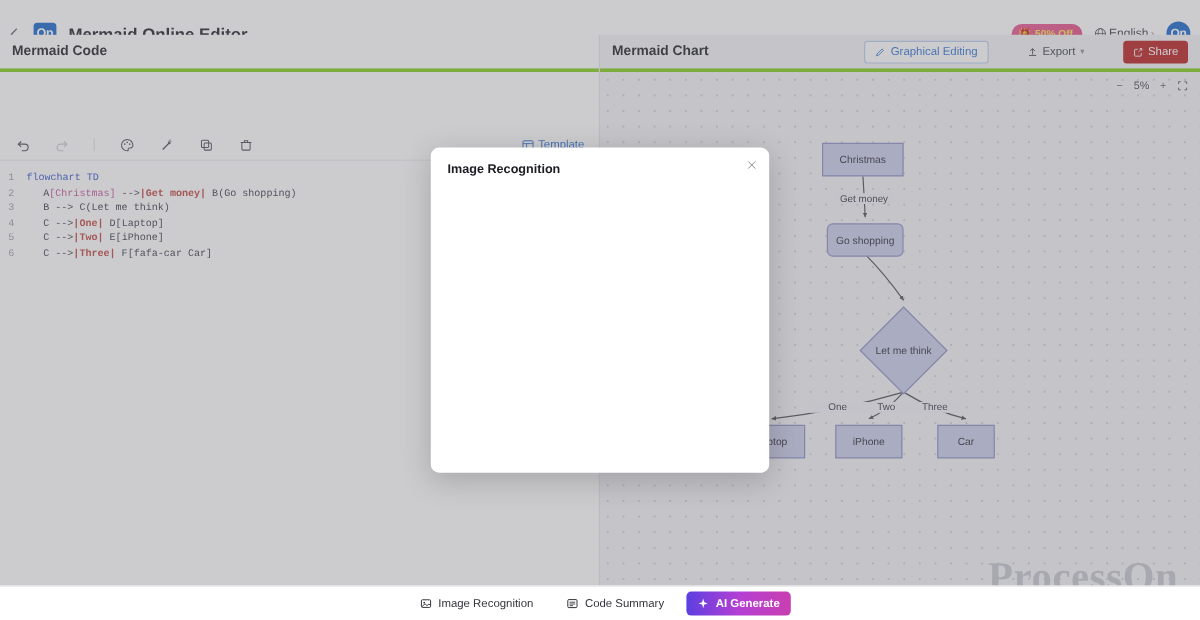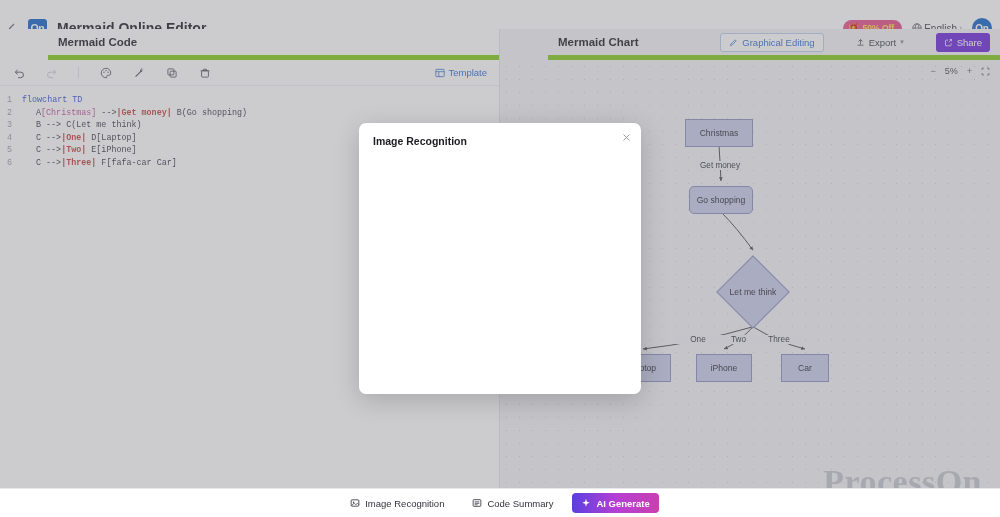--- a/index.html
+++ b/index.html
@@ -63,28 +63,28 @@
     letter-spacing: -0.3px;
   }
 
   
   .panes { position: absolute; top: 29px; left: 0; width: 1000px; height: 488px; display: flex; }
   .pane-left { width: 500px; height: 100%; background: #fff; border-right: 1px solid #e4e4e9; position: relative; }
   .pane-right { width: 500px; height: 100%; background: #f3f3f6; position: relative; }
 
   .pane-head {
     height: 31px; display: flex; align-items: center;
-    padding: 0 10px; border-bottom: 5px solid #84cc16; margin-left: 48px;
+    padding: 0 10px; border-bottom: 3px solid #84cc16;
   }
   .pane-title { font-size: 11.5px; font-weight: bold; color: #1c1c22; }
 
   
   .code-toolbar {
     height: 26px; display: flex; align-items: center; gap: 20px;
-    padding: 0 12px; border-bottom: 1px solid #ededf1;
+    padding: 0 12px; border-bottom: 1px solid #ededf1; margin-top: 48px;
   }
   .tb-icon {
     width: 13px; height: 13px; color: #4a4a55;
     display: flex; align-items: center; justify-content: center; cursor: pointer;
   }
   .tb-icon.disabled { color: #c8c8d0; cursor: default; }
   .tb-sep { width: 1px; height: 11px; background: #e0e0e6; }
   .template-link {
     margin-left: auto; display: flex; align-items: center; gap: 3px;
     font-size: 9.5px; color: #2f6fd0; cursor: pointer;
@@ -101,21 +101,21 @@
 
   
   .pane-head-right { margin-left: auto; display: flex; align-items: flex-start; gap: 24px; }
   .btn {
     display: flex; align-items: center; gap: 4px;
     height: 19px; padding: 0 8px; border-radius: 3px;
     font-size: 9.5px; cursor: pointer; white-space: nowrap;
   }
   .btn-outline { border: 1px solid #b9cdeb; color: #2f6fd0; background: #fff; }
   .btn-plain { color: #3a3a46; background: transparent; }
-  .btn-primary { background: #6d28d9; color: #fff; }
+  .btn-primary { background: #b91c1c; color: #fff; }
 
   
   .canvas {
     position: absolute; top: 31px; left: 0; right: 0; bottom: 0;
     background-color: #f3f3f6;
     background-image: radial-gradient(#cfcfd8 0.7px, transparent 0.7px);
     background-size: 13px 13px;
     overflow: hidden;
   }
   .zoombar {

